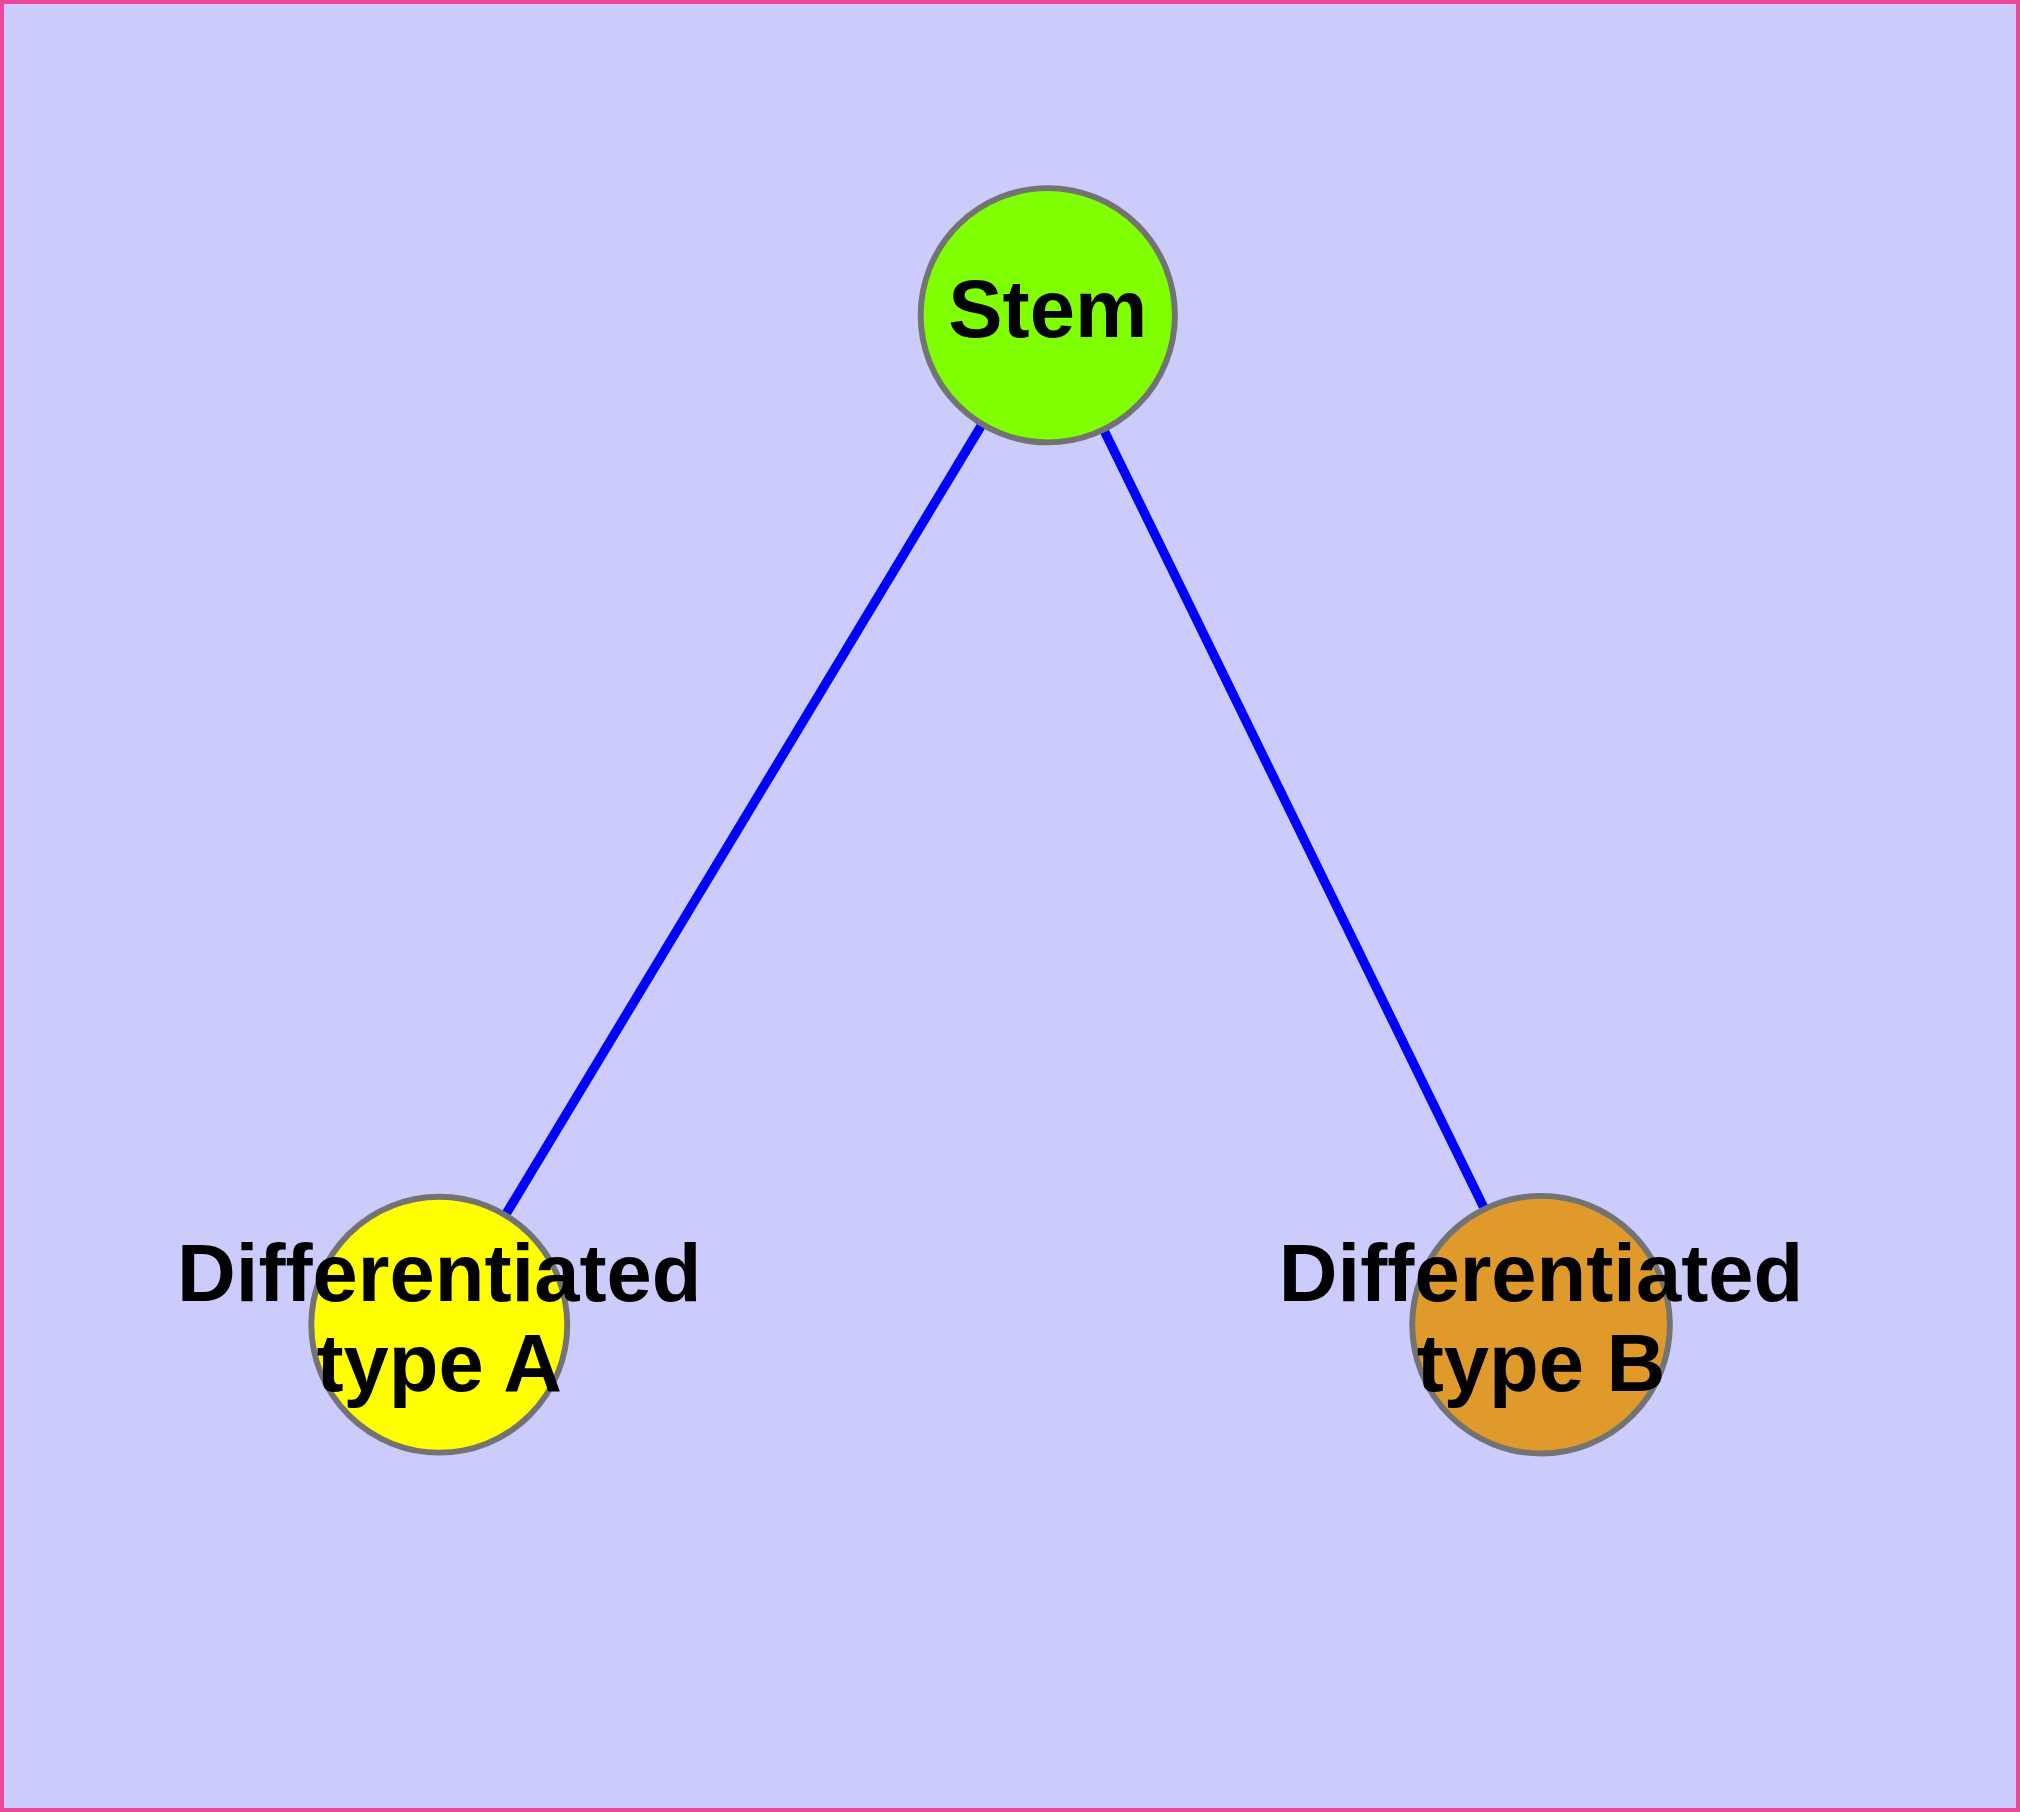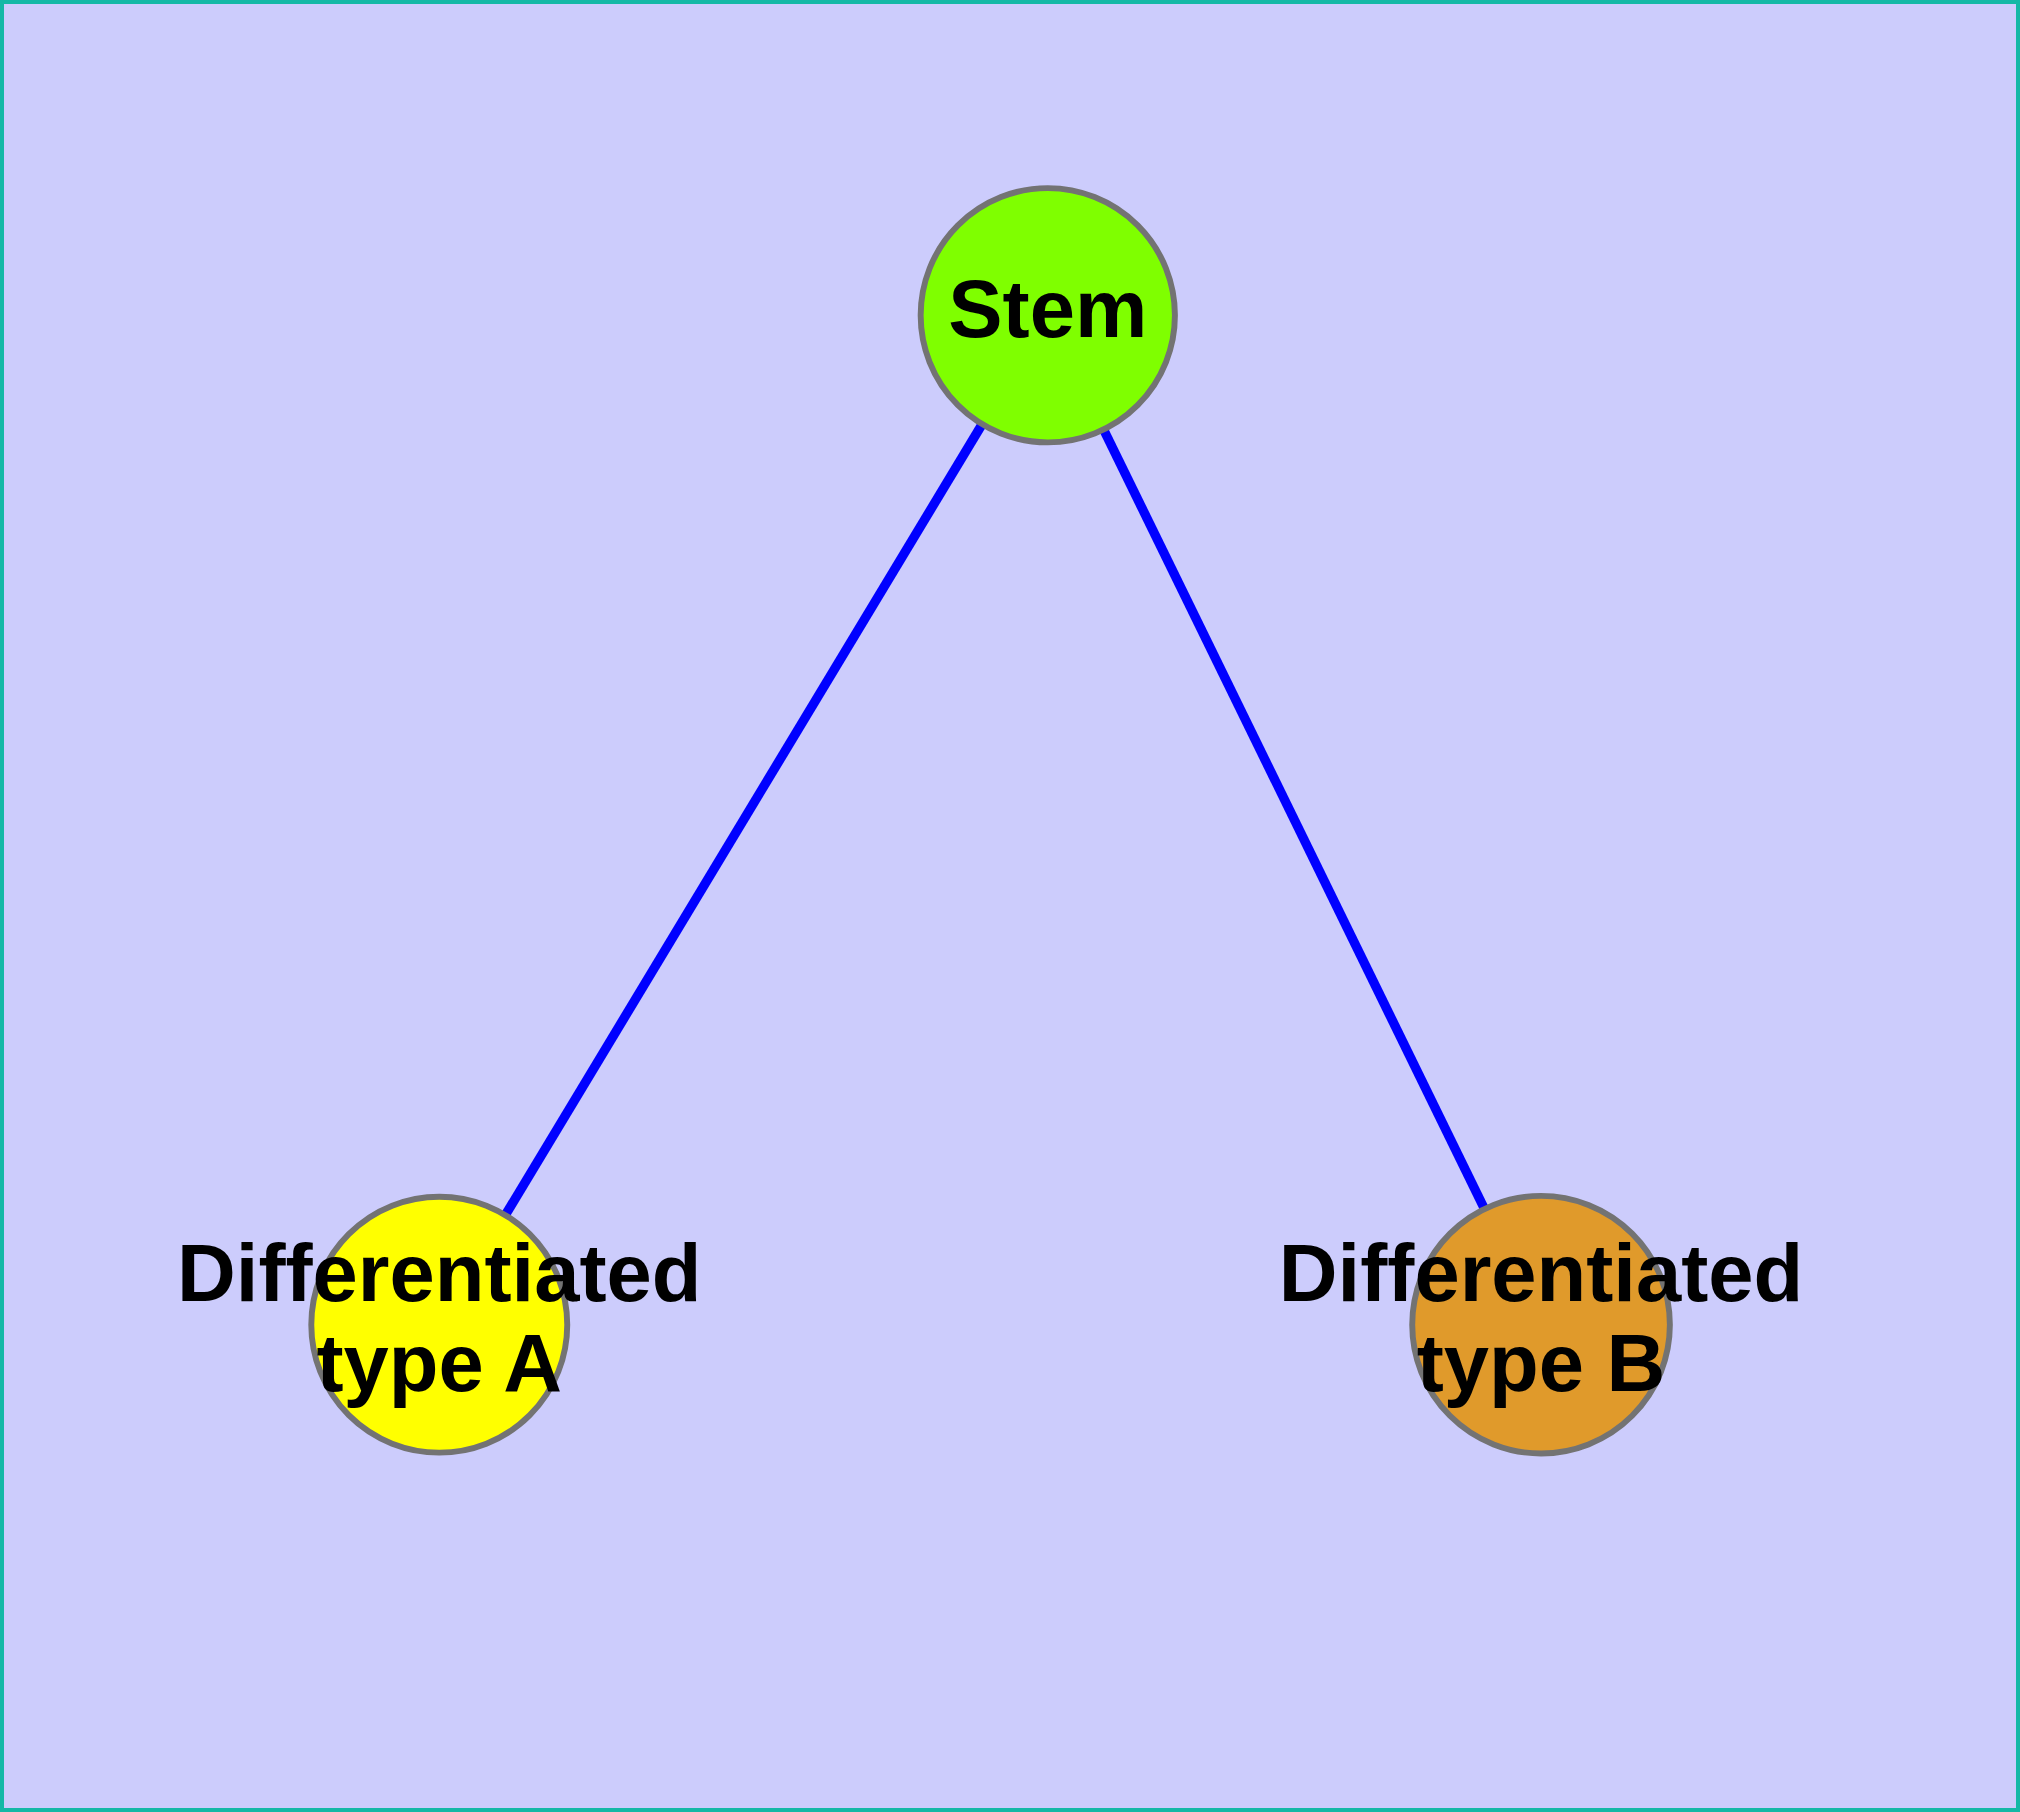--- a/index.html
+++ b/index.html
@@ -4,21 +4,21 @@
 <style>
   html, body {
     margin: 0;
     padding: 0;
     background: #ffffff;
   }
   #canvas-wrap {
     position: relative;
     width: 2021px;
     height: 1812px;
-    background: #14b8a6;
+    background: #ec4899;
     overflow: hidden;
   }
   #graph-plot {
     position: absolute;
     left: 4.2px;
     top: 4.2px;
     width: 2012px;
     height: 1804px;
     background: #ccccfc;
   }

